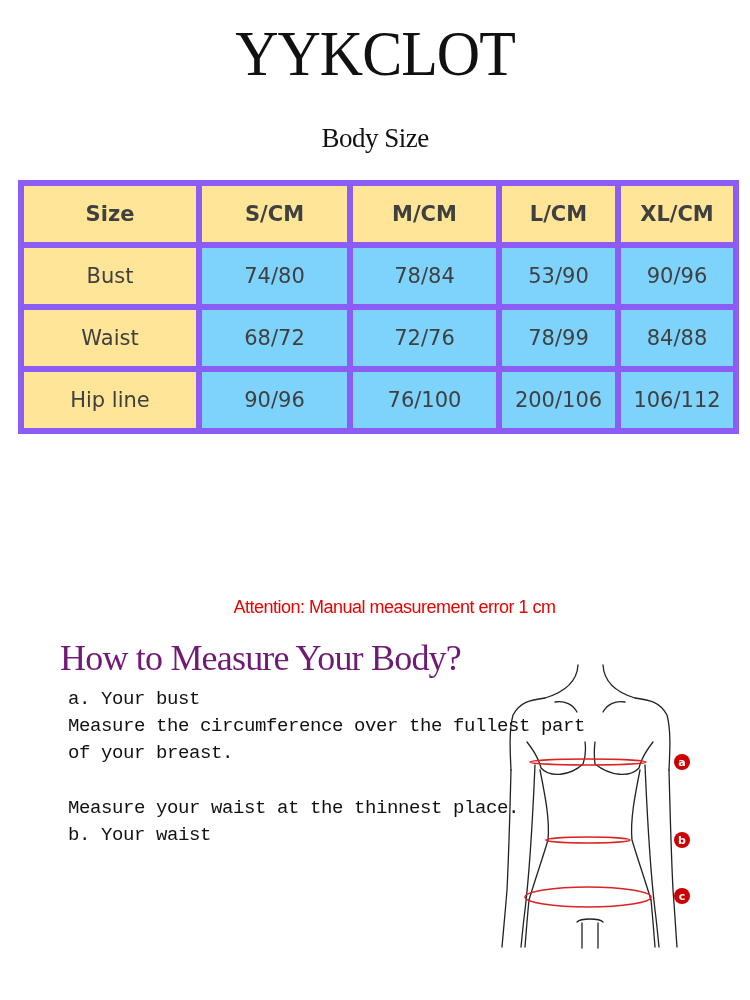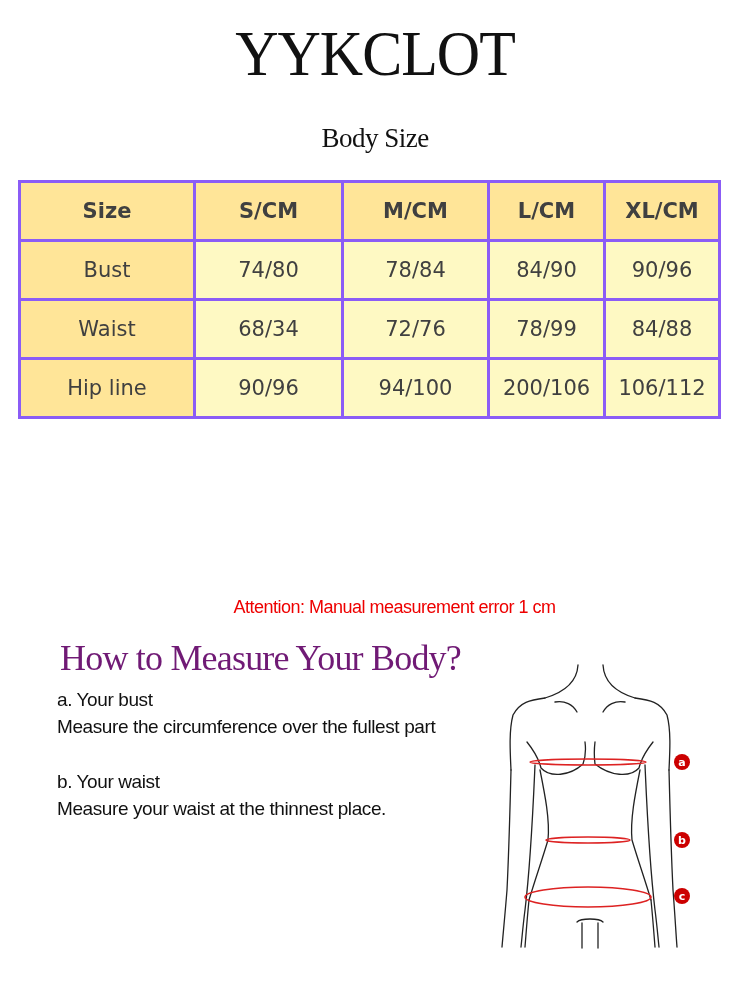--- a/index.html
+++ b/index.html
@@ -4,30 +4,30 @@
 <style>
   html, body { margin:0; padding:0; background:#ffffff; }
   body { width:750px; height:1000px; position:relative; overflow:hidden; }
   .brand { position:absolute; left:0; width:750px; top:22px; text-align:center;
     font-family:"Liberation Serif", serif; font-size:60px; line-height:64px; color:#111;
     letter-spacing:-1px; transform:scaleY(1.05); }
   .subtitle { position:absolute; left:0; width:750px; top:74px; text-align:center;
     font-family:"Liberation Serif", serif; font-size:27px; line-height:32px; color:#111; letter-spacing:-0.5px;margin-top:48px; }
   table.size { position:absolute; left:18px; top:180px; border-collapse:collapse;
     font-family:"DejaVu Sans", sans-serif; color:#404040; }
-  table.size td, table.size th { border:3px solid #8b5cf6; text-align:center; padding:0; height:56px; font-size:21px; }
+  table.size td, table.size th { border:6px solid #8b5cf6; text-align:center; padding:0; height:56px; font-size:21px; }
   table.size th { background:#FFE598; font-weight:bold; font-size:21px; }
   table.size td.rowhead { background:#FFE598;margin-top:43px; }
-  table.size td.val { background:#fef9c3; }
+  table.size td.val { background:#7dd3fc; }
   .c0{width:172px}.c1{width:145px}.c2{width:143px}.c3{width:113px}.c4{width:112px}
   .attention { position:absolute; left:0; width:725px; top:597px; text-align:center;
     font-family:Liberation Sans, sans-serif; font-size:18px; color:#ee0000; letter-spacing:-0.5px;padding-left:32px; }
   .howto { position:absolute; left:60px; top:636px; font-family:"Liberation Serif", serif;
     font-size:36px; line-height:44px; color:#701a75; letter-spacing:-0.8px; }
-  .steps { position:absolute; left:57px; top:686px; font-family:Liberation Sans, sans-serif;
+  .steps { position:absolute; left:68px; top:686px; font-family:Liberation Mono, monospace;
     font-size:19px; color:#111; letter-spacing:-0.4px; }
   .step { margin-bottom:28px; }
   .step div { line-height:27px; }
   .figure { position:absolute; left:495px; top:660px; width:220px; height:300px; }
   .badge-label { font-family:"DejaVu Sans", sans-serif; font-weight:bold; font-size:11px; fill:#fff; }
 </style>
 </head>
 <body>
 
 <div class="brand">YYKCLOT</div>
@@ -39,52 +39,53 @@
     <th class="c0">Size</th>
     <th class="c1">S/CM</th>
     <th class="c2">M/CM</th>
     <th class="c3">L/CM</th>
     <th class="c4">XL/CM</th>
   </tr>
   <tr>
     <td class="rowhead">Bust</td>
     <td class="val">74/80</td>
     <td class="val">78/84</td>
-    <td class="val">84/90</td>
+    <td class="val">53/90</td>
     <td class="val">90/96</td>
   </tr>
   <tr>
     <td class="rowhead">Waist</td>
-    <td class="val">68/34</td>
+    <td class="val">68/72</td>
     <td class="val">72/76</td>
     <td class="val">78/99</td>
     <td class="val">84/88</td>
   </tr>
   <tr>
     <td class="rowhead">Hip line</td>
     <td class="val">90/96</td>
-    <td class="val">94/100</td>
+    <td class="val">76/100</td>
     <td class="val">200/106</td>
     <td class="val">106/112</td>
   </tr>
 </tbody>
   </table>
 
 <div class="attention">Attention: Manual measurement error 1 cm</div>
 
 <div class="howto">How to Measure Your Body?</div>
 
 <div class="steps">
   <div class="step">
     <div>a. Your bust</div>
     <div>Measure the circumference over the fullest part</div>
+    <div>of your breast.</div>
   </div>
   <div class="step">
+    <div>Measure your waist at the thinnest place.</div>
     <div>b. Your waist</div>
-    <div>Measure your waist at the thinnest place.</div>
   </div>
 </div>
 
 <svg class="figure" viewBox="0 0 220 300" width="220" height="300">
   <g fill="none" stroke="#222" stroke-width="1.3" stroke-linecap="round">
 
     <path d="M83 5 C82 22 70 32 50 38"></path>
     <path d="M108 5 C109 22 120 32 140 38"></path>
 
     <path d="M50 38 C35 40 25 42 18 55 C14 70 15 90 16 110"></path>

